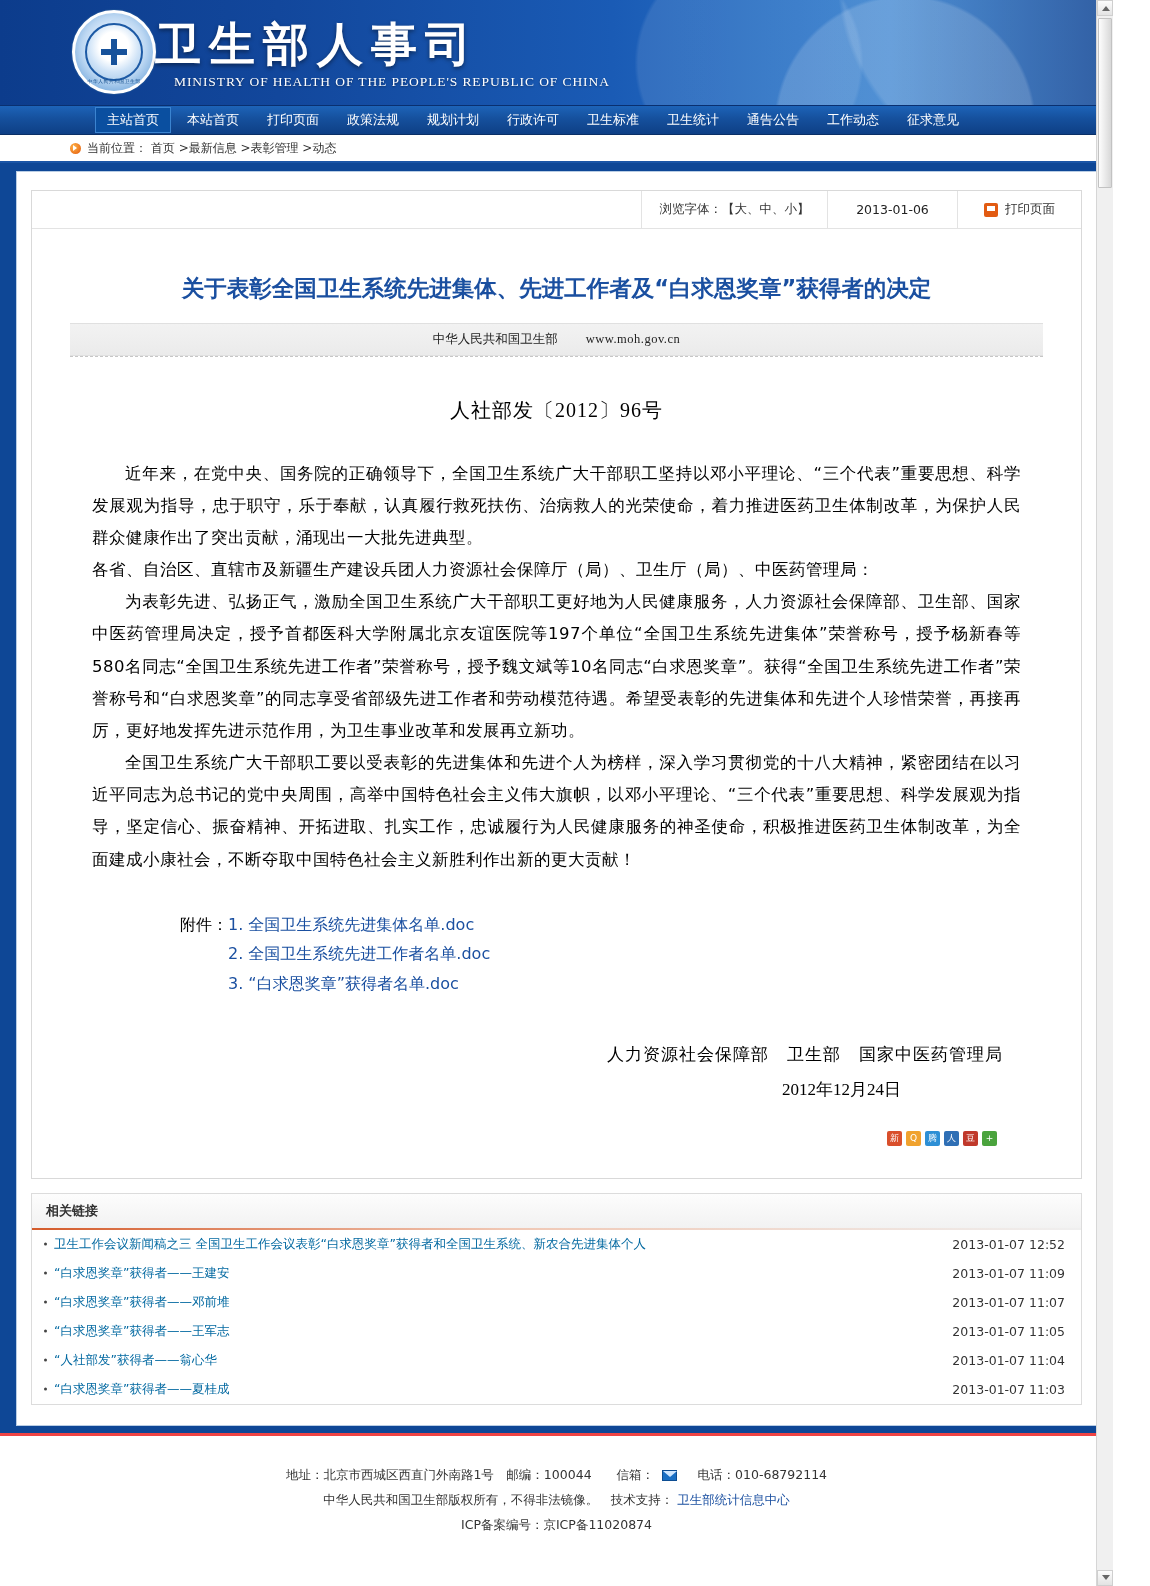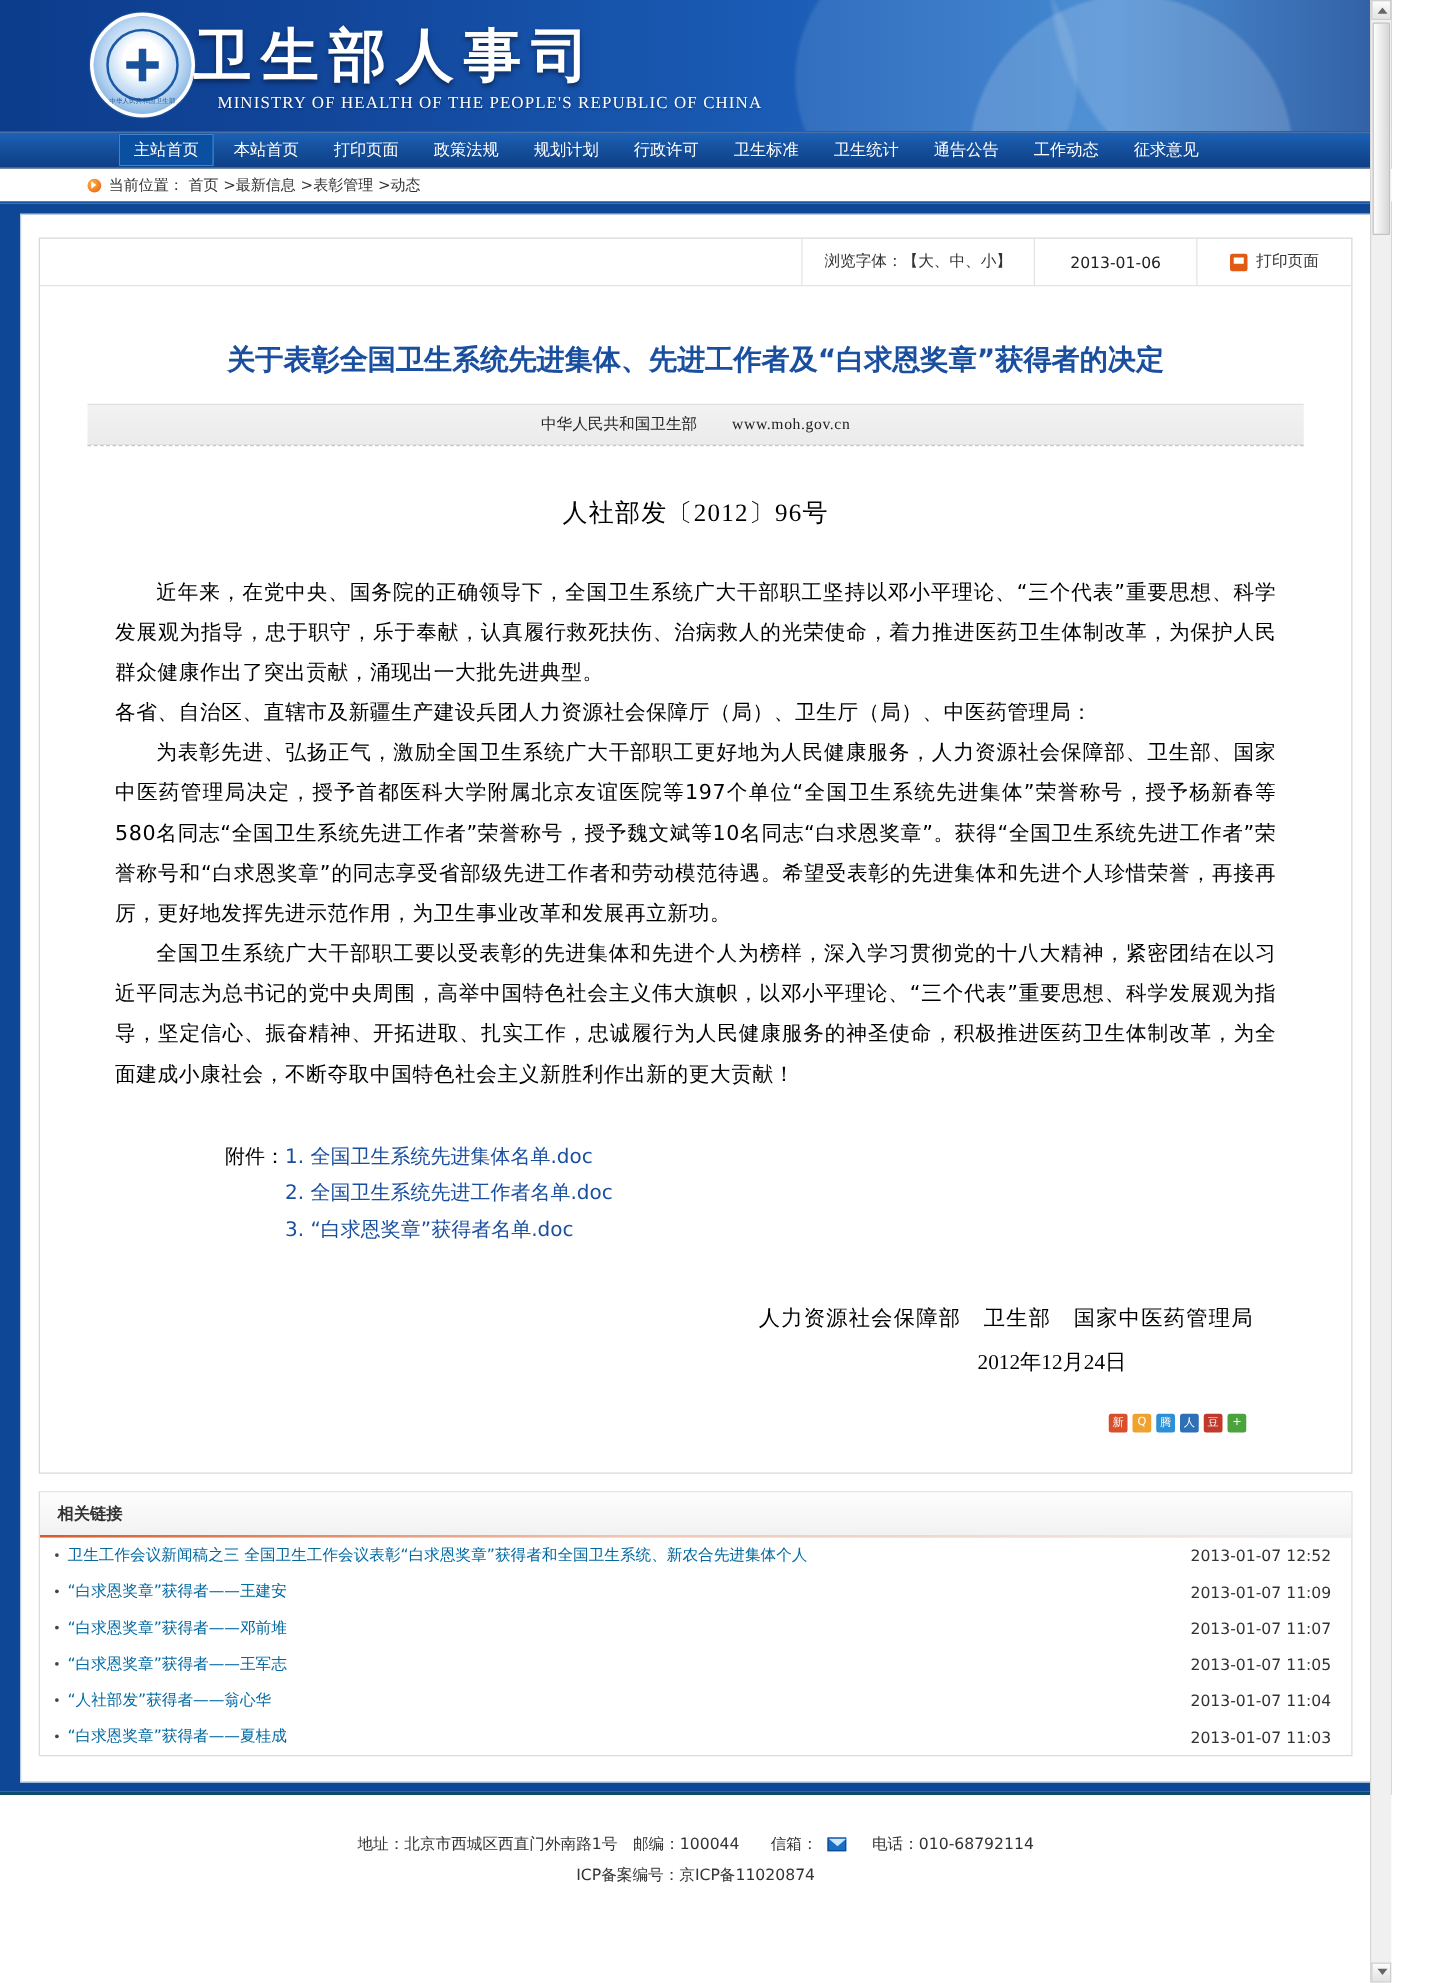--- a/index.html
+++ b/index.html
@@ -275,21 +275,21 @@
     position:absolute; left:12px; top:50%;
     width:3px; height:3px; background:#444; border-radius:50%;
     transform: translateY(-50%);
   }
   .rel-title { flex:1; }
   .rel-title a { color:#0369a1; text-decoration:none; }
   .rel-date { color:#333; white-space:nowrap; padding-left:14px; }
   
   .footer {
     background:#ffffff;
-    border-top: 3px solid #0c4a6e;
+    border-top: 3px solid #ef4444;
     padding: 26px 0 18px 0;
     text-align:center;
     font-size:12.5px;
     color:#333;
     line-height: 2;
     font-family:"DejaVu Sans", sans-serif;
   }
   .footer .mailicon {
     display:inline-block; width:15px; height:11px; background:#1a6fc4;
     border:1px solid #0d4d92; vertical-align:middle; margin:0 4px; position:relative;
@@ -443,20 +443,24 @@
 
     </div>
   </div>
 
   <div class="footer">
     <div>
       <span>地址：北京市西城区西直门外南路1号　邮编：100044　　信箱：</span>
       <span class="mailicon"></span>
       <span>　电话：010-68792114</span>
     </div>
+    <div>
+      <span>中华人民共和国卫生部版权所有，不得非法镜像。　技术支持：</span>
+      <a href="#">卫生部统计信息中心</a>
+    </div>
     <div>ICP备案编号：京ICP备11020874</div>
   </div>
 
   <div class="scrollbar">
     <div class="sb-up"></div>
     <div class="sb-thumb"></div>
     <div class="sb-down"></div>
   </div>
 
 </div>

